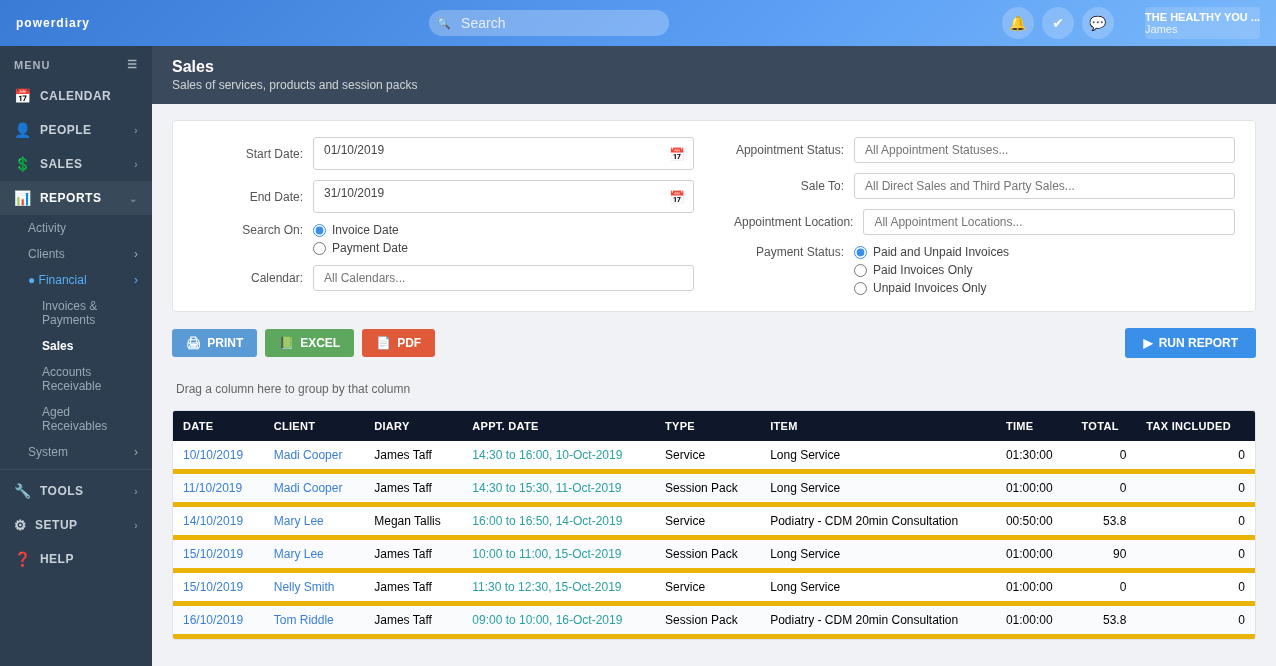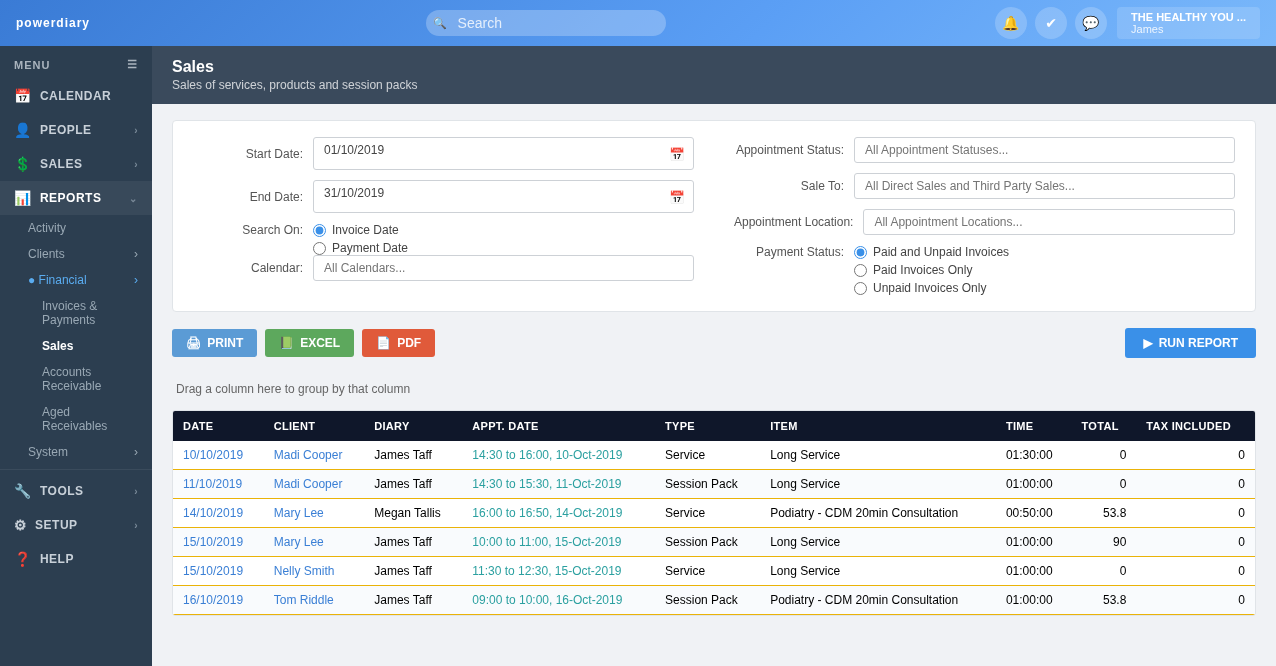--- a/index.html
+++ b/index.html
@@ -69,26 +69,26 @@
       display: flex;
       align-items: center;
       justify-content: center;
       font-size: 14px;
     }
     .topnav-user {
       background: rgba(255,255,255,0.15);
       border: none;
       border-radius: 4px;
       color: white;
-      padding: 4px 14px;
+      padding: 4px 0;
       cursor: pointer;
       display: flex;
       flex-direction: column;
       align-items: flex-start;
-      margin-left: 2px;
+      margin-left: 23px;
     }
     .topnav-user .clinic-name { font-size: 11px; font-weight: 700; }
     .topnav-user .user-name { font-size: 11px; opacity: 0.85; }
 
     
     .main-layout {
       display: flex;
       flex: 1;
       overflow: hidden;
     }
@@ -263,21 +263,21 @@
       padding: 9px 10px;
       text-align: left;
       font-size: 11px;
       font-weight: 700;
       letter-spacing: 0.3px;
       white-space: nowrap;
     }
     tbody tr:nth-child(even) { background: #f9fbfd; }
     tbody td {
       padding: 7px 10px;
-      border-bottom: 1px solid #eab308;
+      border-bottom: 5px solid #eab308;
       vertical-align: top;
     }
     .link-blue { color: #3a7fd5; cursor: pointer; text-decoration: none; }
     .link-teal { color: #2ba0a0; cursor: pointer; text-decoration: none; }
 
     ::-webkit-scrollbar { width: 6px; height: 6px; }
     ::-webkit-scrollbar-track { background: #f0f2f5; }
     ::-webkit-scrollbar-thumb { background: #c0c8d0; border-radius: 3px; }
   </style>
 </head>
@@ -397,21 +397,21 @@
                 <span class="cal-icon">📅</span>
               </div>
             </div>
             <div class="filter-row" style="margin-bottom:10px;">
               <label class="filter-label">End Date:</label>
               <div class="filter-input-with-icon">
                 <input type="text" value="31/10/2019" style="">
                 <span class="cal-icon">📅</span>
               </div>
             </div>
-            <div class="filter-row" style="align-items:flex-start;">
+            <div class="filter-row" style="margin-bottom:10px;align-items:flex-start;">
               <label class="filter-label">Search On:</label>
               <div class="radio-group">
                 <div class="radio-row">
                   <input type="radio" name="search_on" checked="" style="">
                   <span>Invoice Date</span>
                 </div>
                 <div class="radio-row">
                   <input type="radio" name="search_on" style="">
                   <span>Payment Date</span>
                 </div>

